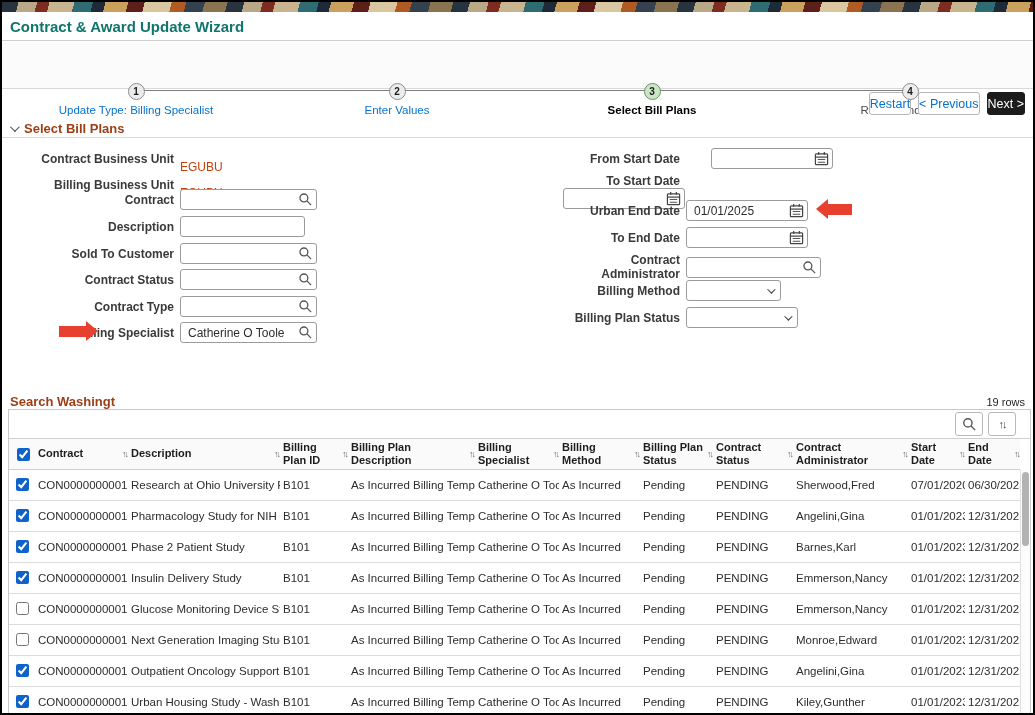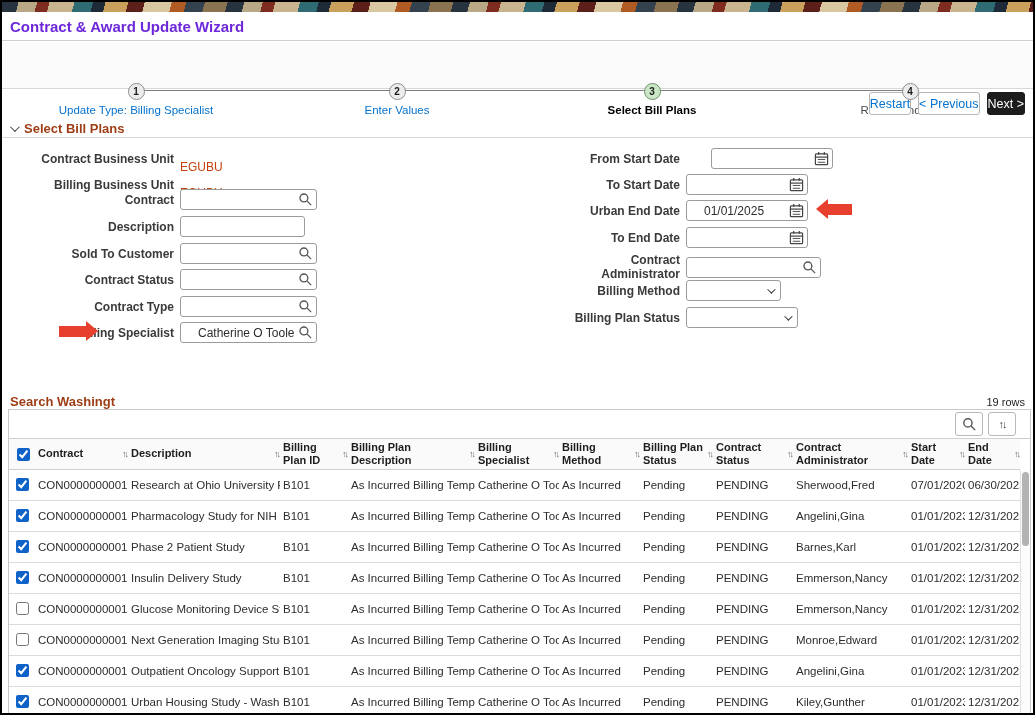--- a/index.html
+++ b/index.html
@@ -14,21 +14,21 @@
     position:absolute; left:0; top:0; width:100%; height:10px;
     background: repeating-linear-gradient(105deg,
       #27333f 0 16px, #b9a886 16px 34px, #7e2b20 34px 46px, #c8b590 46px 70px,
       #2e6b72 70px 88px, #1f2a38 88px 100px, #caa15c 100px 122px, #5c1f1a 122px 138px,
       #d8c7a0 138px 164px, #b05a24 164px 178px, #33424e 178px 196px, #8a7350 196px 218px);
   }
   .titlebar {
     position:absolute; left:0; top:10px; width:100%; height:29px;
     background:#fff; border-bottom:1px solid #cfcfcf; display:flex; align-items:center; padding-left:8px;
   }
-  .titlebar h1 { font-size:15px; font-weight:bold; color:#6d28d9; }
+  .titlebar h1 { font-size:15px; font-weight:bold; color:#0f766e; }
 
   
   .steps {
     position:absolute; left:0; top:40px; width:100%; height:47px;
     background:#fbfbfb; border-bottom:1px solid #d8d8d8;
   }
   .steps .track { position:absolute; left:134px; top:48px; width:774px; height:0; border-top:1.5px solid #7d7d7d; }
   .step { position:absolute; top:39px; width:220px; text-align:center; }
   .step .circle {
     display:inline-block; width:17px; height:17px; border-radius:50%;
@@ -57,21 +57,21 @@
 
   
   .frow { position:absolute; display:flex; align-items:center; }
   .frow .flabel { font-size:12px; font-weight:bold; color:#3a3a3a; text-align:right; padding-right:6px; }
   .frow.lcol .flabel { width:178px; }
   .frow.rcol .flabel { width:124px; }
   .static-val { font-size:12px; color:#c2410c;margin-top:16px; }
   .ctl { position:relative; display:inline-block; height:21px; }
   .ctl input {
     width:100%; height:21px; border:1px solid #9b9b9b; border-radius:3px;
-    font-family:"Liberation Sans",sans-serif; font-size:12px; padding:0 22px 0 17px; color:#2d2d2d; background:#fff;
+    font-family:"Liberation Sans",sans-serif; font-size:12px; padding:0 22px 0 7px; color:#2d2d2d; background:#fff;
   }
   .ctl.plain input { padding-right:5px; }
   .ctl .in-icon { position:absolute; right:4px; top:3px; width:15px; height:15px; cursor:pointer; }
   .pseudo-select {
     height:21px; border:1px solid #9b9b9b; border-radius:3px; background:#fff;
     display:flex; align-items:center; justify-content:flex-end; padding-right:7px; cursor:pointer;
   }
   .pseudo-select .caret { width:6px; height:6px; border-right:1.6px solid #333; border-bottom:1.6px solid #333; transform:rotate(45deg) translateY(-2px); }
 
   .search-actions { position:absolute; left:183px; top:366px; display:flex; gap:8px; }
@@ -228,21 +228,21 @@
       <svg class="in-icon" viewBox="0 0 16 16">
           <rect x="1.5" y="3" width="13" height="11.5" rx="1" fill="none" stroke="#444" stroke-width="1.3"></rect>
           <line x1="1.5" y1="6.5" x2="14.5" y2="6.5" stroke="#444" stroke-width="1.3"></line>
           <line x1="5" y1="1" x2="5" y2="4" stroke="#444" stroke-width="1.3"></line>
           <line x1="11" y1="1" x2="11" y2="4" stroke="#444" stroke-width="1.3"></line>
           <line x1="4" y1="9" x2="12" y2="9" stroke="#444" stroke-width="1"></line>
           <line x1="4" y1="12" x2="12" y2="12" stroke="#444" stroke-width="1"></line>
         </svg>
     </span>
   </div>
-  <div class="frow rcol" style="left:560px; top:172px;">
+  <div class="frow rcol" style="left:560px; top:172px;flex-direction:column;">
     <span class="flabel">To Start Date</span>
     <span class="ctl" style="width:122px;">
       <input type="text" value="" style="">
       <svg class="in-icon" viewBox="0 0 16 16">
           <rect x="1.5" y="3" width="13" height="11.5" rx="1" fill="none" stroke="#444" stroke-width="1.3"></rect>
           <line x1="1.5" y1="6.5" x2="14.5" y2="6.5" stroke="#444" stroke-width="1.3"></line>
           <line x1="5" y1="1" x2="5" y2="4" stroke="#444" stroke-width="1.3"></line>
           <line x1="11" y1="1" x2="11" y2="4" stroke="#444" stroke-width="1.3"></line>
           <line x1="4" y1="9" x2="12" y2="9" stroke="#444" stroke-width="1"></line>
           <line x1="4" y1="12" x2="12" y2="12" stroke="#444" stroke-width="1"></line>

